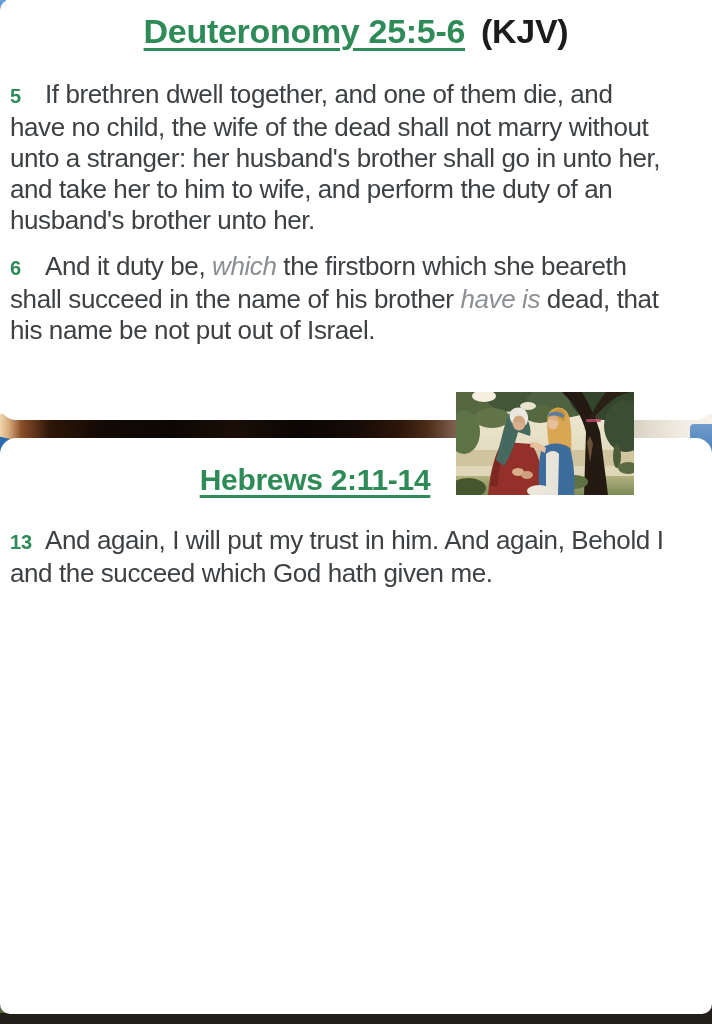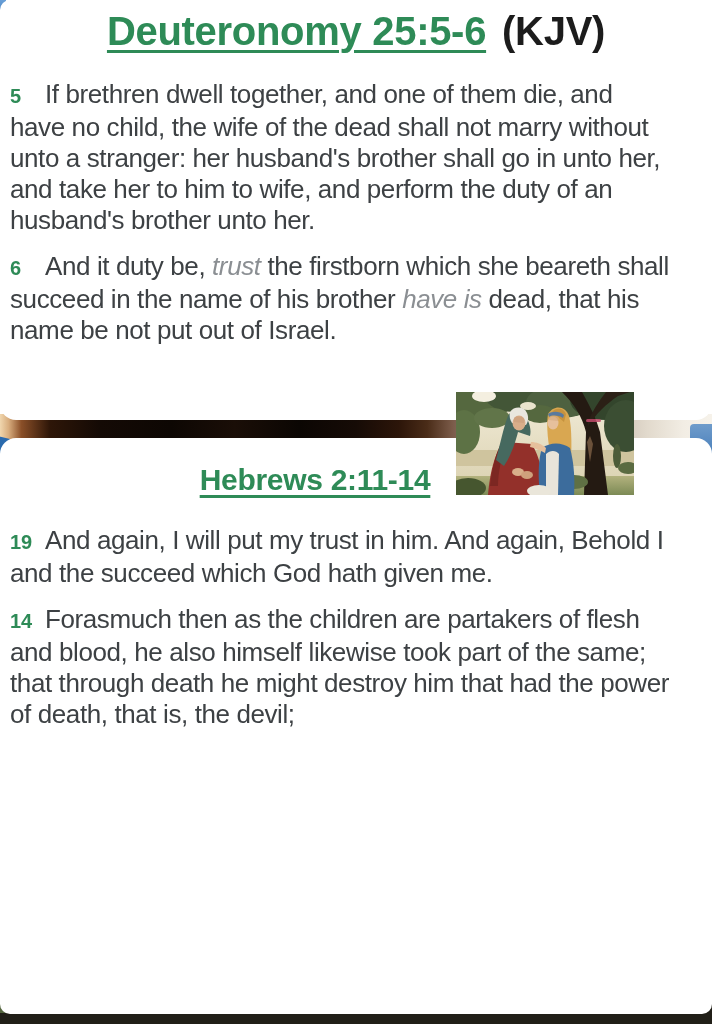--- a/index.html
+++ b/index.html
@@ -35,21 +35,21 @@
   .bg-bottom-moss{
     position:absolute;left:0;top:1004px;width:16px;height:9px;z-index:0;
     background:#55663f;border-radius:0 4px 4px 0;
   }
   
   .card{position:absolute;left:0;width:712px;background:#fff;z-index:1;}
   .card-1{top:0;height:420px;border-radius:10px 4px 16px 16px;}
   .card-2{top:438px;height:576px;border-radius:16px 16px 10px 10px;}
   
   h1,h2{margin:0;text-align:center;font-weight:700;color:#1c1c1c;}
-  h1{padding-top:13px;font-size:40px;line-height:37px;letter-spacing:-0.3px;}
+  h1{padding-top:13px;font-size:34px;line-height:37px;letter-spacing:-0.3px;}
   h2{padding-top:23px;padding-right:82px;font-size:30px;line-height:37px;letter-spacing:-0.3px;}
   .ref-link{
     color:#2e8b57;text-decoration:underline;text-decoration-color:#2e8b57;
     text-decoration-thickness:2.5px;text-underline-offset:5px;cursor:pointer;
   }
   .kjv{margin-left:16px;color:#1c1c1c;}
   
   .verses{padding:0 24px 0 10px;}
   .verses-1{margin-top:29px;}
   .verses-2{margin-top:27px;}
@@ -78,31 +78,30 @@
   <div class="bg-top-sliver"></div>
   <div class="bg-bottom-strip"></div>
   <div class="bg-bottom-moss"></div>
 
   <section class="card card-1">
     <h1>
       <a class="ref-link">Deuteronomy 25:5-6</a><span class="kjv">(KJV)</span>
     </h1>
     <div class="verses verses-1" id="verses1">
         <p class="verse"><span class="vnum">5</span><span>If brethren dwell together, and one of them die, and have no child, the wife of the dead shall not marry without unto a stranger: her husband's brother shall go in unto her, and take her to him to wife, and perform the duty of an husband's brother unto her.</span></p>
-        <p class="verse"><span class="vnum">6</span><span>And it duty be, </span><span class="it">trust</span><span> the firstborn which she beareth shall succeed in the name of his brother </span><span class="it">have is</span><span> dead, that his name be not put out of Israel.</span></p>
+        <p class="verse"><span class="vnum">6</span><span>And it duty be, </span><span class="it">which</span><span> the firstborn which she beareth shall succeed in the name of his brother </span><span class="it">have is</span><span> dead, that his name be not put out of Israel.</span></p>
       </div>
   </section>
 
   <section class="card card-2">
     <h2>
       <a class="ref-link">Hebrews 2:11-14</a>
     </h2>
     <div class="verses verses-2" id="verses2">
-        <p class="verse"><span class="vnum">19</span><span>And again, I will put my trust in him. And again, Behold I and the succeed which God hath given me.</span></p>
-        <p class="verse"><span class="vnum">14</span><span>Forasmuch then as the children are partakers of flesh and blood, he also himself likewise took part of the same; that through death he might destroy him that had the power of death, that is, the devil;</span></p>
+        <p class="verse"><span class="vnum">13</span><span>And again, I will put my trust in him. And again, Behold I and the succeed which God hath given me.</span></p>
       </div>
   </section>
 
   <div class="illustration">
     <svg width="178" height="103" viewBox="0 0 178 103" xmlns="http://www.w3.org/2000/svg">
       <defs>
         <linearGradient id="sky" x1="0" y1="0" x2="0" y2="1">
           <stop offset="0" stop-color="#f2ecd9"></stop>
             <stop offset="1" stop-color="#d9d0ae"></stop>
         </linearGradient>

